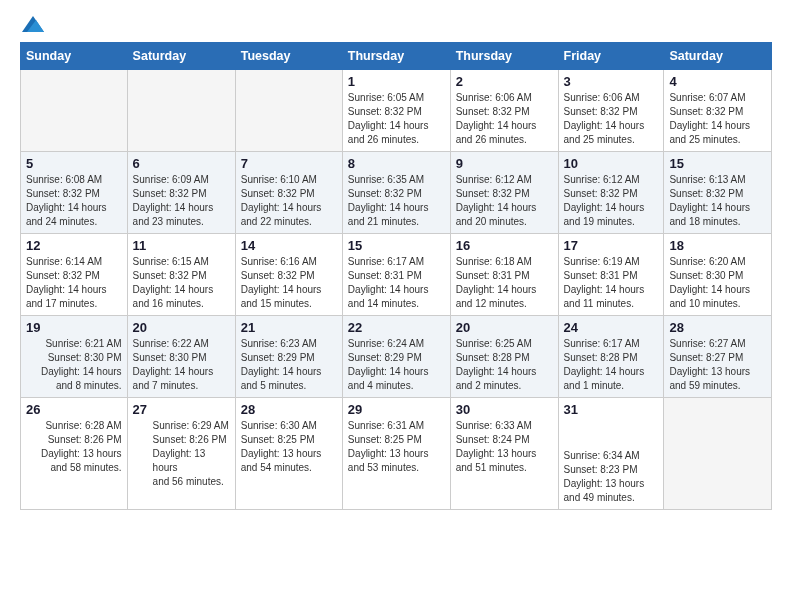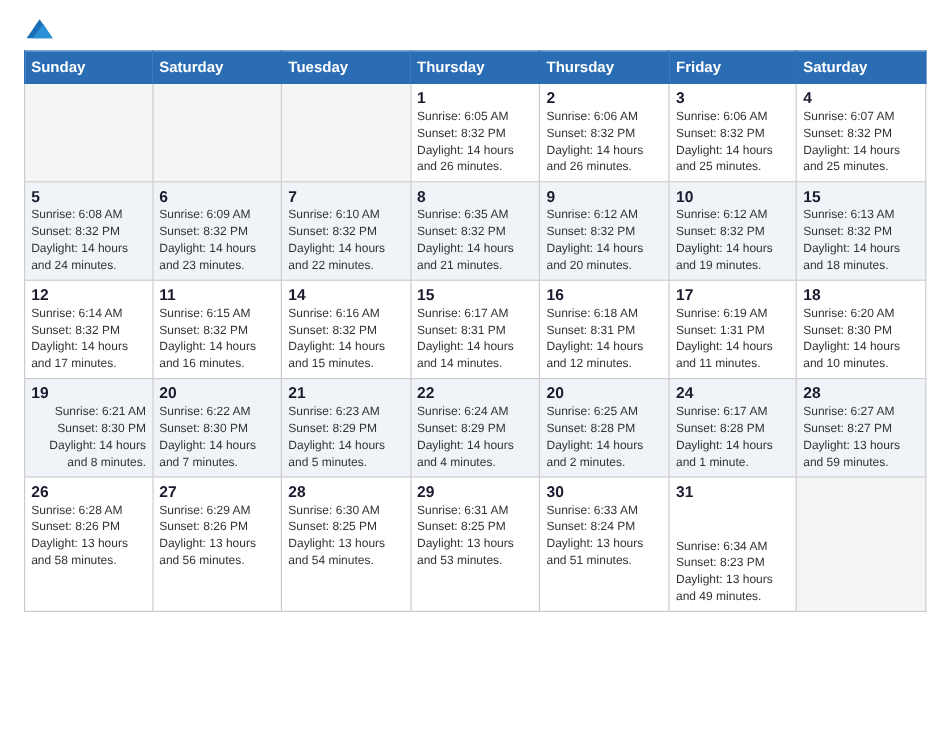--- a/index.html
+++ b/index.html
@@ -255,21 +255,21 @@
           <td>
             <div class="day-num">16</div>
             <div class="day-info" style="white-space: pre-line;">Sunrise: 6:18 AM
 Sunset: 8:31 PM
 Daylight: 14 hours
 and 12 minutes.</div>
           </td>
           <td>
             <div class="day-num">17</div>
             <div class="day-info" style="white-space: pre-line;">Sunrise: 6:19 AM
-Sunset: 1:31 PM
+Sunset: 8:31 PM
 Daylight: 14 hours
 and 11 minutes.</div>
           </td>
           <td>
             <div class="day-num">18</div>
             <div class="day-info" style="white-space: pre-line;">Sunrise: 6:20 AM
 Sunset: 8:30 PM
 Daylight: 14 hours
 and 10 minutes.</div>
           </td>
@@ -321,28 +321,28 @@
             <div class="day-num">28</div>
             <div class="day-info" style="white-space: pre-line;">Sunrise: 6:27 AM
 Sunset: 8:27 PM
 Daylight: 13 hours
 and 59 minutes.</div>
           </td>
         </tr>
         <tr>
           <td>
             <div class="day-num">26</div>
-            <div class="day-info" style="white-space: pre-line;">Sunrise: 6:28 AM
+            <div class="day-info" style="white-space: pre-line; text-align: right;">Sunrise: 6:28 AM
 Sunset: 8:26 PM
 Daylight: 13 hours
 and 58 minutes.</div>
           </td>
           <td>
             <div class="day-num">27</div>
-            <div class="day-info" style="white-space: pre-line;">Sunrise: 6:29 AM
+            <div class="day-info" style="white-space: pre-line; margin-left: 20px;">Sunrise: 6:29 AM
 Sunset: 8:26 PM
 Daylight: 13 hours
 and 56 minutes.</div>
           </td>
           <td>
             <div class="day-num">28</div>
             <div class="day-info" style="white-space: pre-line;">Sunrise: 6:30 AM
 Sunset: 8:25 PM
 Daylight: 13 hours
 and 54 minutes.</div>

